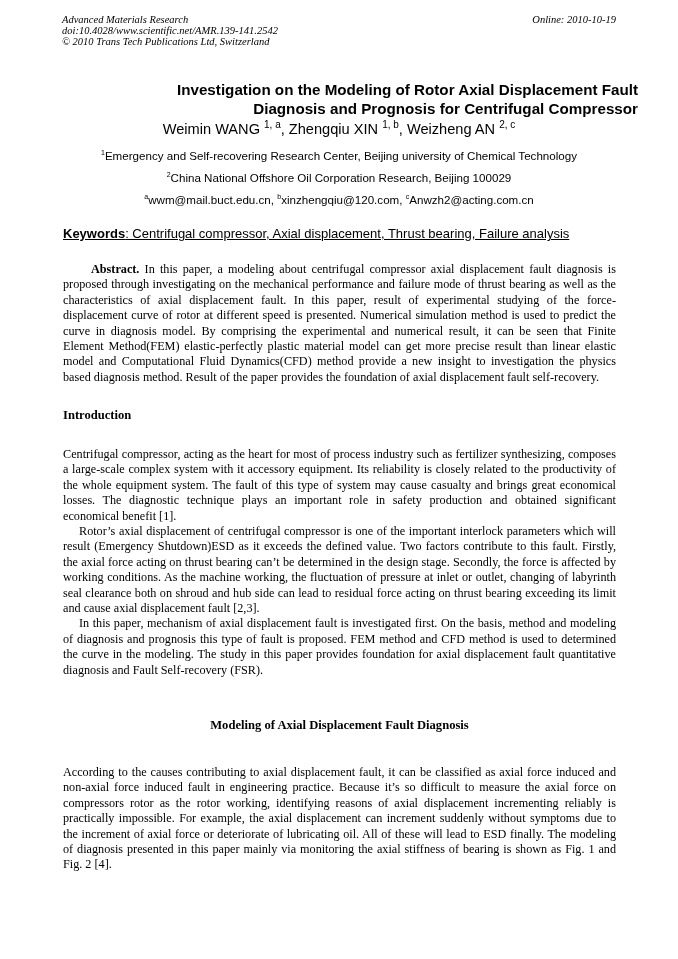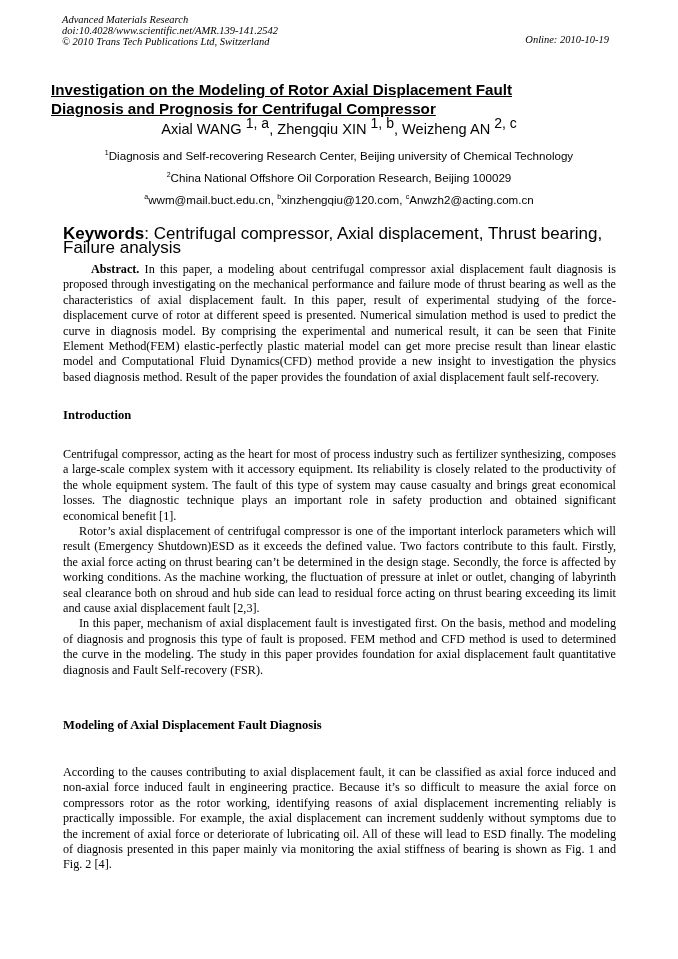--- a/index.html
+++ b/index.html
@@ -1,33 +1,33 @@
 <!DOCTYPE html>
 <html><head>
   <meta charset="utf-8">
   <style>
     html, body { margin: 0; padding: 0; background: #ffffff; }
     body { width: 678px; height: 959px; position: relative; overflow: hidden; color: #000; }
     .page { position: absolute; left: 0; top: 0; width: 652px; height: 959px; }
 
     .header { position: absolute; left: 62px; top: 14px; width: 554px;
       font-family: "Liberation Serif", serif; font-style: italic; font-size: 10.5px; line-height: 11.2px; }
-    .header .online { position: absolute; right: 7px; top: 0; margin-top: 20px; }
+    .header .online { position: absolute; right: 0; top: 0; }
 
-    .title { position: absolute; left: 51px; width: 598px; top: 80px; text-align: left;
-      font-family: "Liberation Sans", sans-serif; font-weight: bold; font-size: 15.2px; line-height: 19px; text-decoration: underline; }
+    .title { position: absolute; left: 40px; width: 598px; top: 80px; text-align: right;
+      font-family: "Liberation Sans", sans-serif; font-weight: bold; font-size: 15.2px; line-height: 19px; }
     .authors { position: absolute; left: 40px; width: 598px; top: 120px; text-align: center;
       font-family: "Liberation Sans", sans-serif; font-size: 14.6px; line-height: 18px; }
-    .authors sup, .affil sup { font-size: 14px; vertical-align: 6px; line-height: 0; }
+    .authors sup, .affil sup { font-size: 10px; vertical-align: 6px; line-height: 0; }
     .affil { position: absolute; left: 30px; width: 618px; text-align: center;
       font-family: "Liberation Sans", sans-serif; font-size: 11.6px; line-height: 14px; }
     .affil sup { vertical-align: 5px; font-size: 7px; }
 
     .keywords { position: absolute; left: 63px; top: 227px; width: 560px;
-      font-family: "Liberation Sans", sans-serif; font-size: 17px; line-height: 14px; }
+      font-family: "Liberation Sans", sans-serif; font-size: 13px; line-height: 14px; text-decoration: underline; }
     .keywords b { font-weight: bold; }
 
     .body-text { position: absolute; left: 63px; width: 553px;
       font-family: "Liberation Serif", serif; font-size: 12.2px; line-height: 15.4px;
       text-align: justify; }
     .body-text p { margin: 0; }
     .body-text p.indent { text-indent: 16px; }
     .body-text b { font-weight: bold; margin-left: 28px; }
 
     .section-heading { position: absolute; left: 63px; width: 553px;
@@ -44,41 +44,41 @@
     <div>© 2010 Trans Tech Publications Ltd, Switzerland</div>
     <div class="online">Online: 2010-10-19</div>
   </div>
 
   <div class="title">
     <div>Investigation on the Modeling of Rotor Axial Displacement Fault</div>
     <div>Diagnosis and Prognosis for Centrifugal Compressor</div>
   </div>
 
   <div class="authors">
-    <span>Axial WANG</span>
+    <span>Weimin WANG</span>
     <sup>1, a</sup><span>, </span><span>Zhengqiu XIN</span>
     <sup>1, b</sup><span>, </span><span>Weizheng AN</span>
     <sup>2, c</sup>
   </div>
 
-  <div class="affil" style="top:149px;"><sup>1</sup><span>Diagnosis and Self-recovering Research Center, Beijing university of Chemical Technology</span></div>
+  <div class="affil" style="top:149px;"><sup>1</sup><span>Emergency and Self-recovering Research Center, Beijing university of Chemical Technology</span></div>
   <div class="affil" style="top:171px;"><sup>2</sup><span>China National Offshore Oil Corporation Research, Beijing 100029</span></div>
   <div class="affil" style="top:193px;"><sup>a</sup><span>wwm@mail.buct.edu.cn</span><span>, </span><sup>b</sup><span>xinzhengqiu@120.com</span><span>, </span><sup>c</sup><span>Anwzh2@acting.com.cn</span></div>
 
   <div class="keywords"><b>Keywords</b><span>: Centrifugal compressor, Axial displacement, Thrust bearing, Failure analysis</span></div>
 
   <div class="body-text" style="top:262px;">
     <p><b>Abstract.</b><span> In this paper, a modeling about centrifugal compressor axial displacement fault diagnosis is proposed through investigating on the mechanical performance and failure mode of thrust bearing as well as the characteristics of axial displacement fault. In this paper, result of experimental studying of the force-displacement curve of rotor at different speed is presented. Numerical simulation method is used to predict the curve in diagnosis model. By comprising the experimental and numerical result, it can be seen that Finite Element Method(FEM) elastic-perfectly plastic material model can get more precise result than linear elastic model and Computational Fluid Dynamics(CFD) method provide a new insight to investigation the physics based diagnosis method. Result of the paper provides the foundation of axial displacement fault self-recovery.</span></p>
   </div>
 
   <div class="section-heading" style="top:408px;">Introduction</div>
   <div class="body-text" style="top:447px;">
     <p>Centrifugal compressor, acting as the heart for most of process industry such as fertilizer synthesizing, composes a large-scale complex system with it accessory equipment. Its reliability is closely related to the productivity of the whole equipment system. The fault of this type of system may cause casualty and brings great economical losses. The diagnostic technique plays an important role in safety production and obtained significant economical benefit [1].</p>
     <p class="indent">Rotor’s axial displacement of centrifugal compressor is one of the important interlock parameters which will result (Emergency Shutdown)ESD as it exceeds the defined value. Two factors contribute to this fault. Firstly, the axial force acting on thrust bearing can’t be determined in the design stage. Secondly, the force is affected by working conditions. As the machine working, the fluctuation of pressure at inlet or outlet, changing of labyrinth seal clearance both on shroud and hub side can lead to residual force acting on thrust bearing exceeding its limit and cause axial displacement fault [2,3].</p>
     <p class="indent">In this paper, mechanism of axial displacement fault is investigated first. On the basis, method and modeling of diagnosis and prognosis this type of fault is proposed. FEM method and CFD method is used to determined the curve in the modeling. The study in this paper provides foundation for axial displacement fault quantitative diagnosis and Fault Self-recovery (FSR).</p>
   </div>
 
-  <div class="section-heading" style="top:718px;">Modeling of Axial Displacement Fault Diagnosis</div>
+  <div class="section-heading" style="top:718px;text-align:center;">Modeling of Axial Displacement Fault Diagnosis</div>
   <div class="body-text" style="top:741px;margin-top:24px;">
     <p>According to the causes contributing to axial displacement fault, it can be classified as axial force induced and non-axial force induced fault in engineering practice. Because it’s so difficult to measure the axial force on compressors rotor as the rotor working, identifying reasons of axial displacement incrementing reliably is practically impossible. For example, the axial displacement can increment suddenly without symptoms due to the increment of axial force or deteriorate of lubricating oil. All of these will lead to ESD finally. The modeling of diagnosis presented in this paper mainly via monitoring the axial stiffness of bearing is shown as Fig. 1 and Fig. 2 [4].</p>
   </div>
 
 </div>
 
 </body></html>

